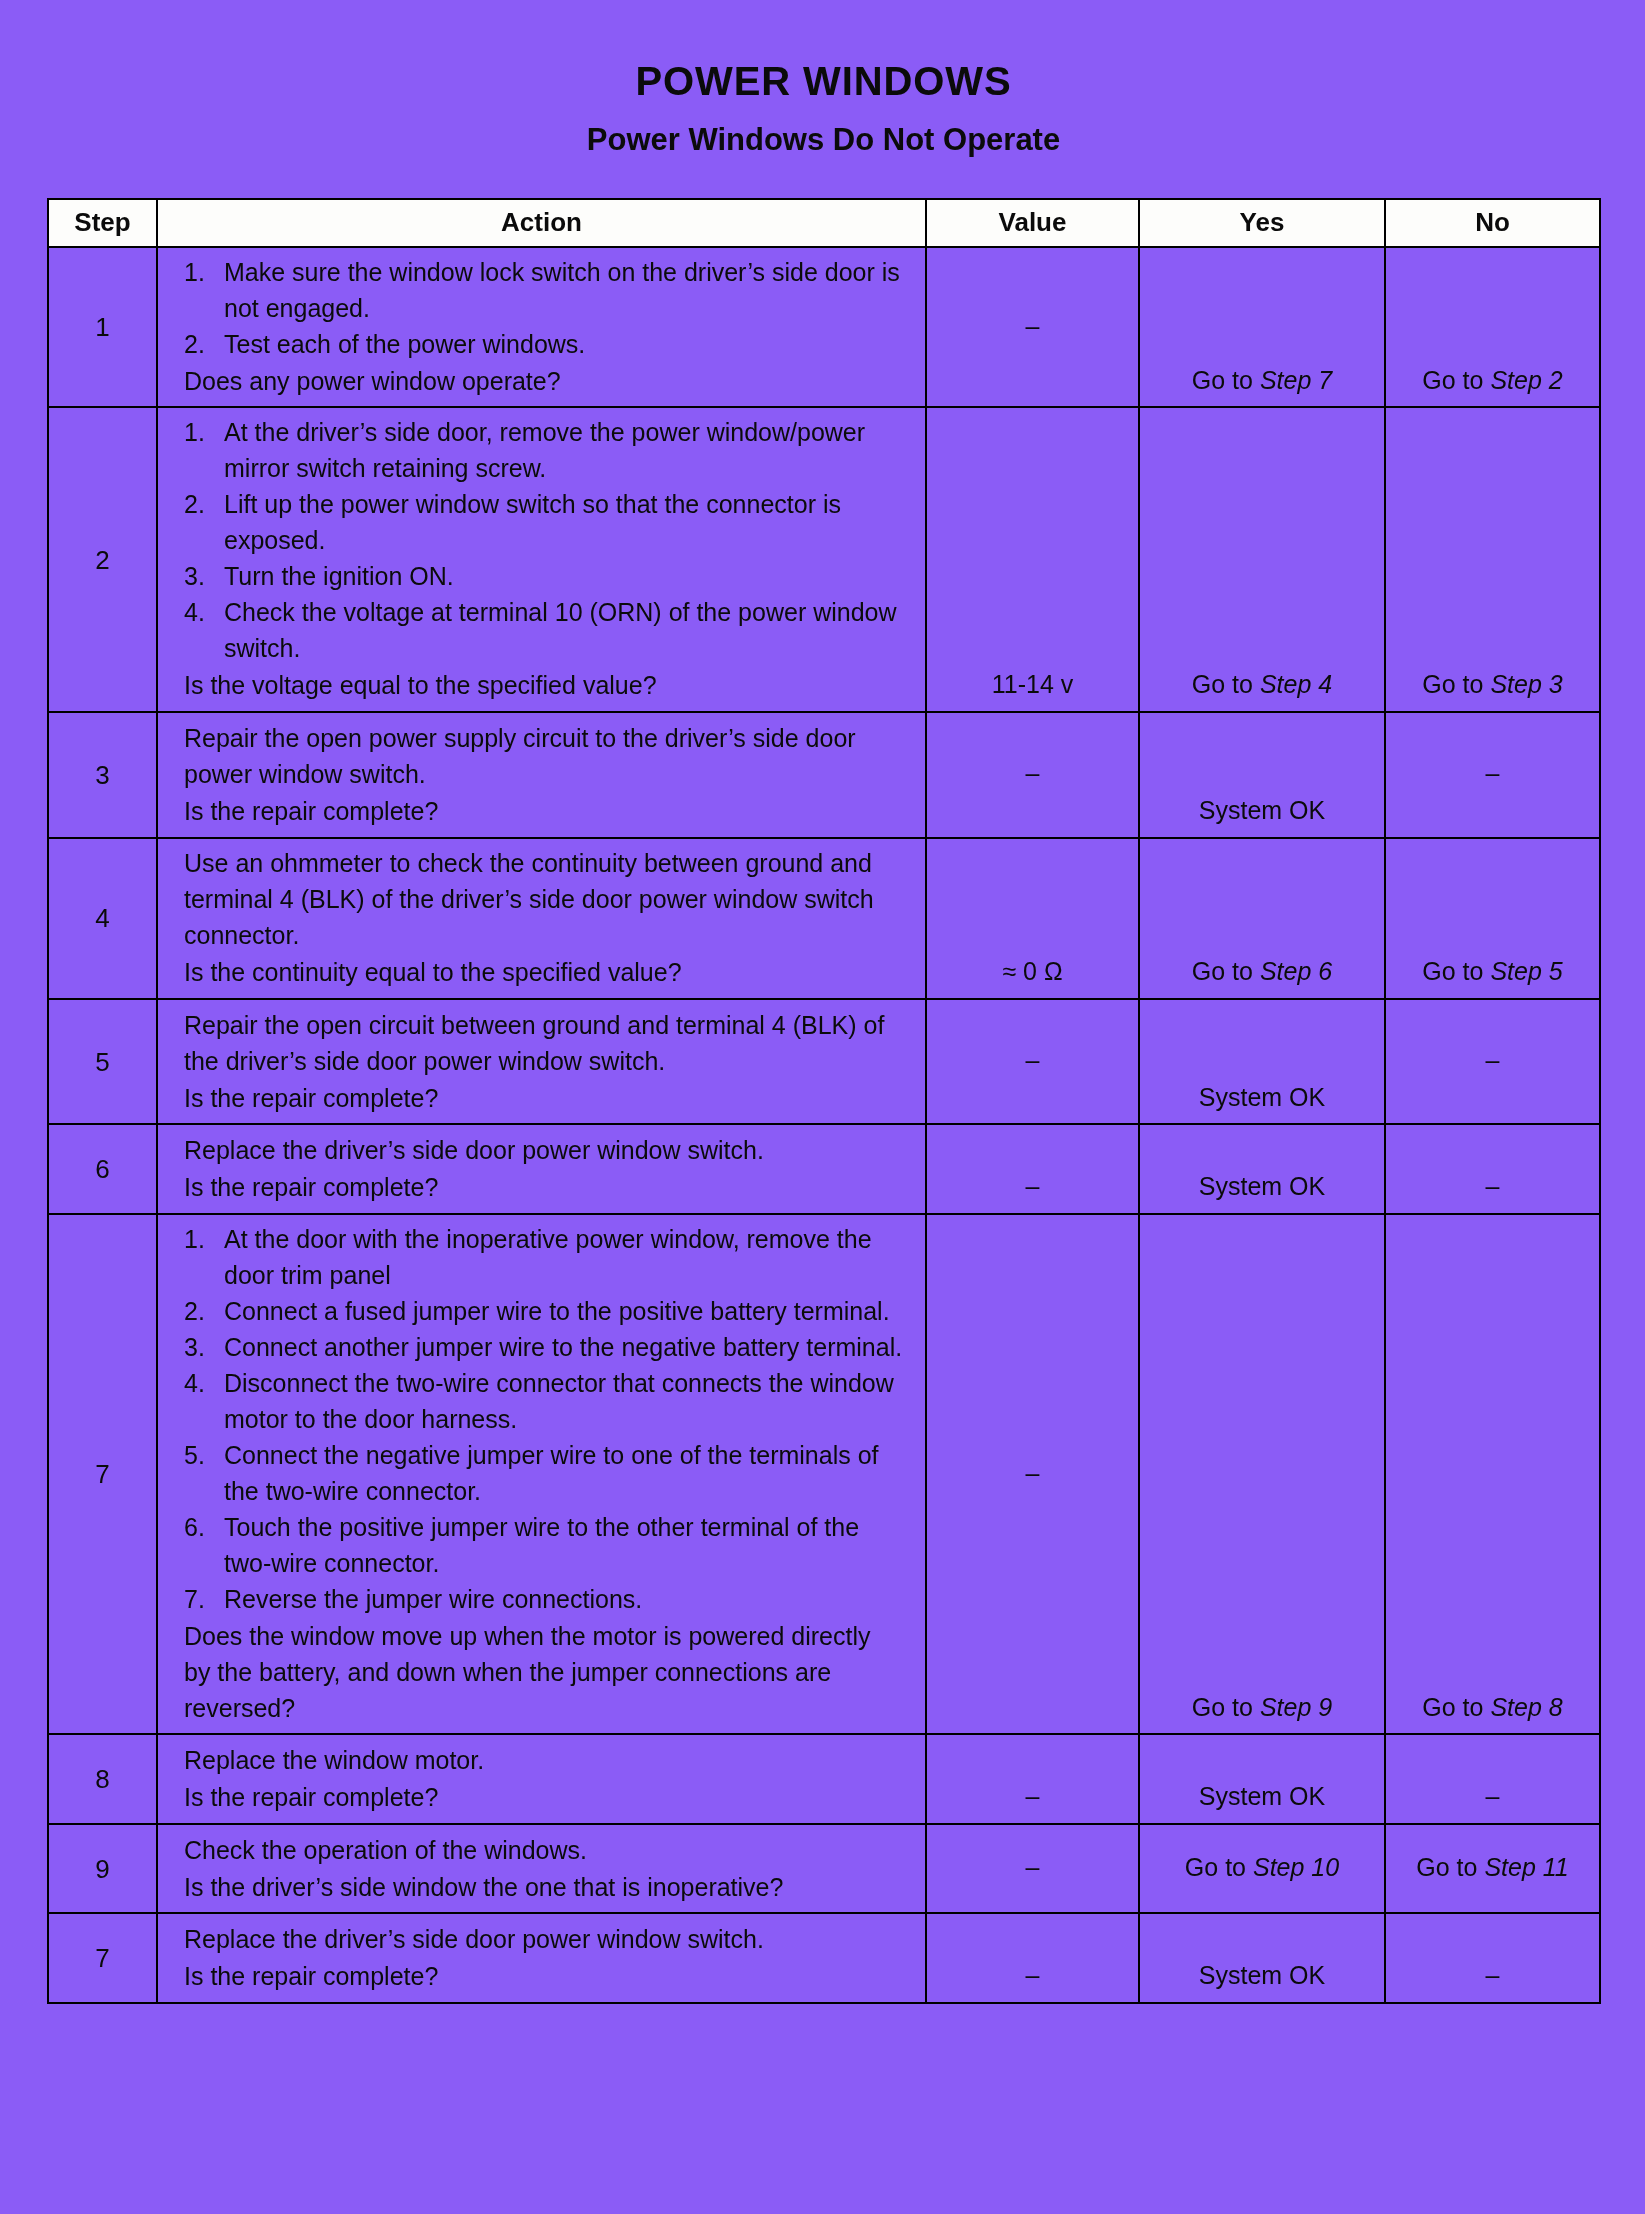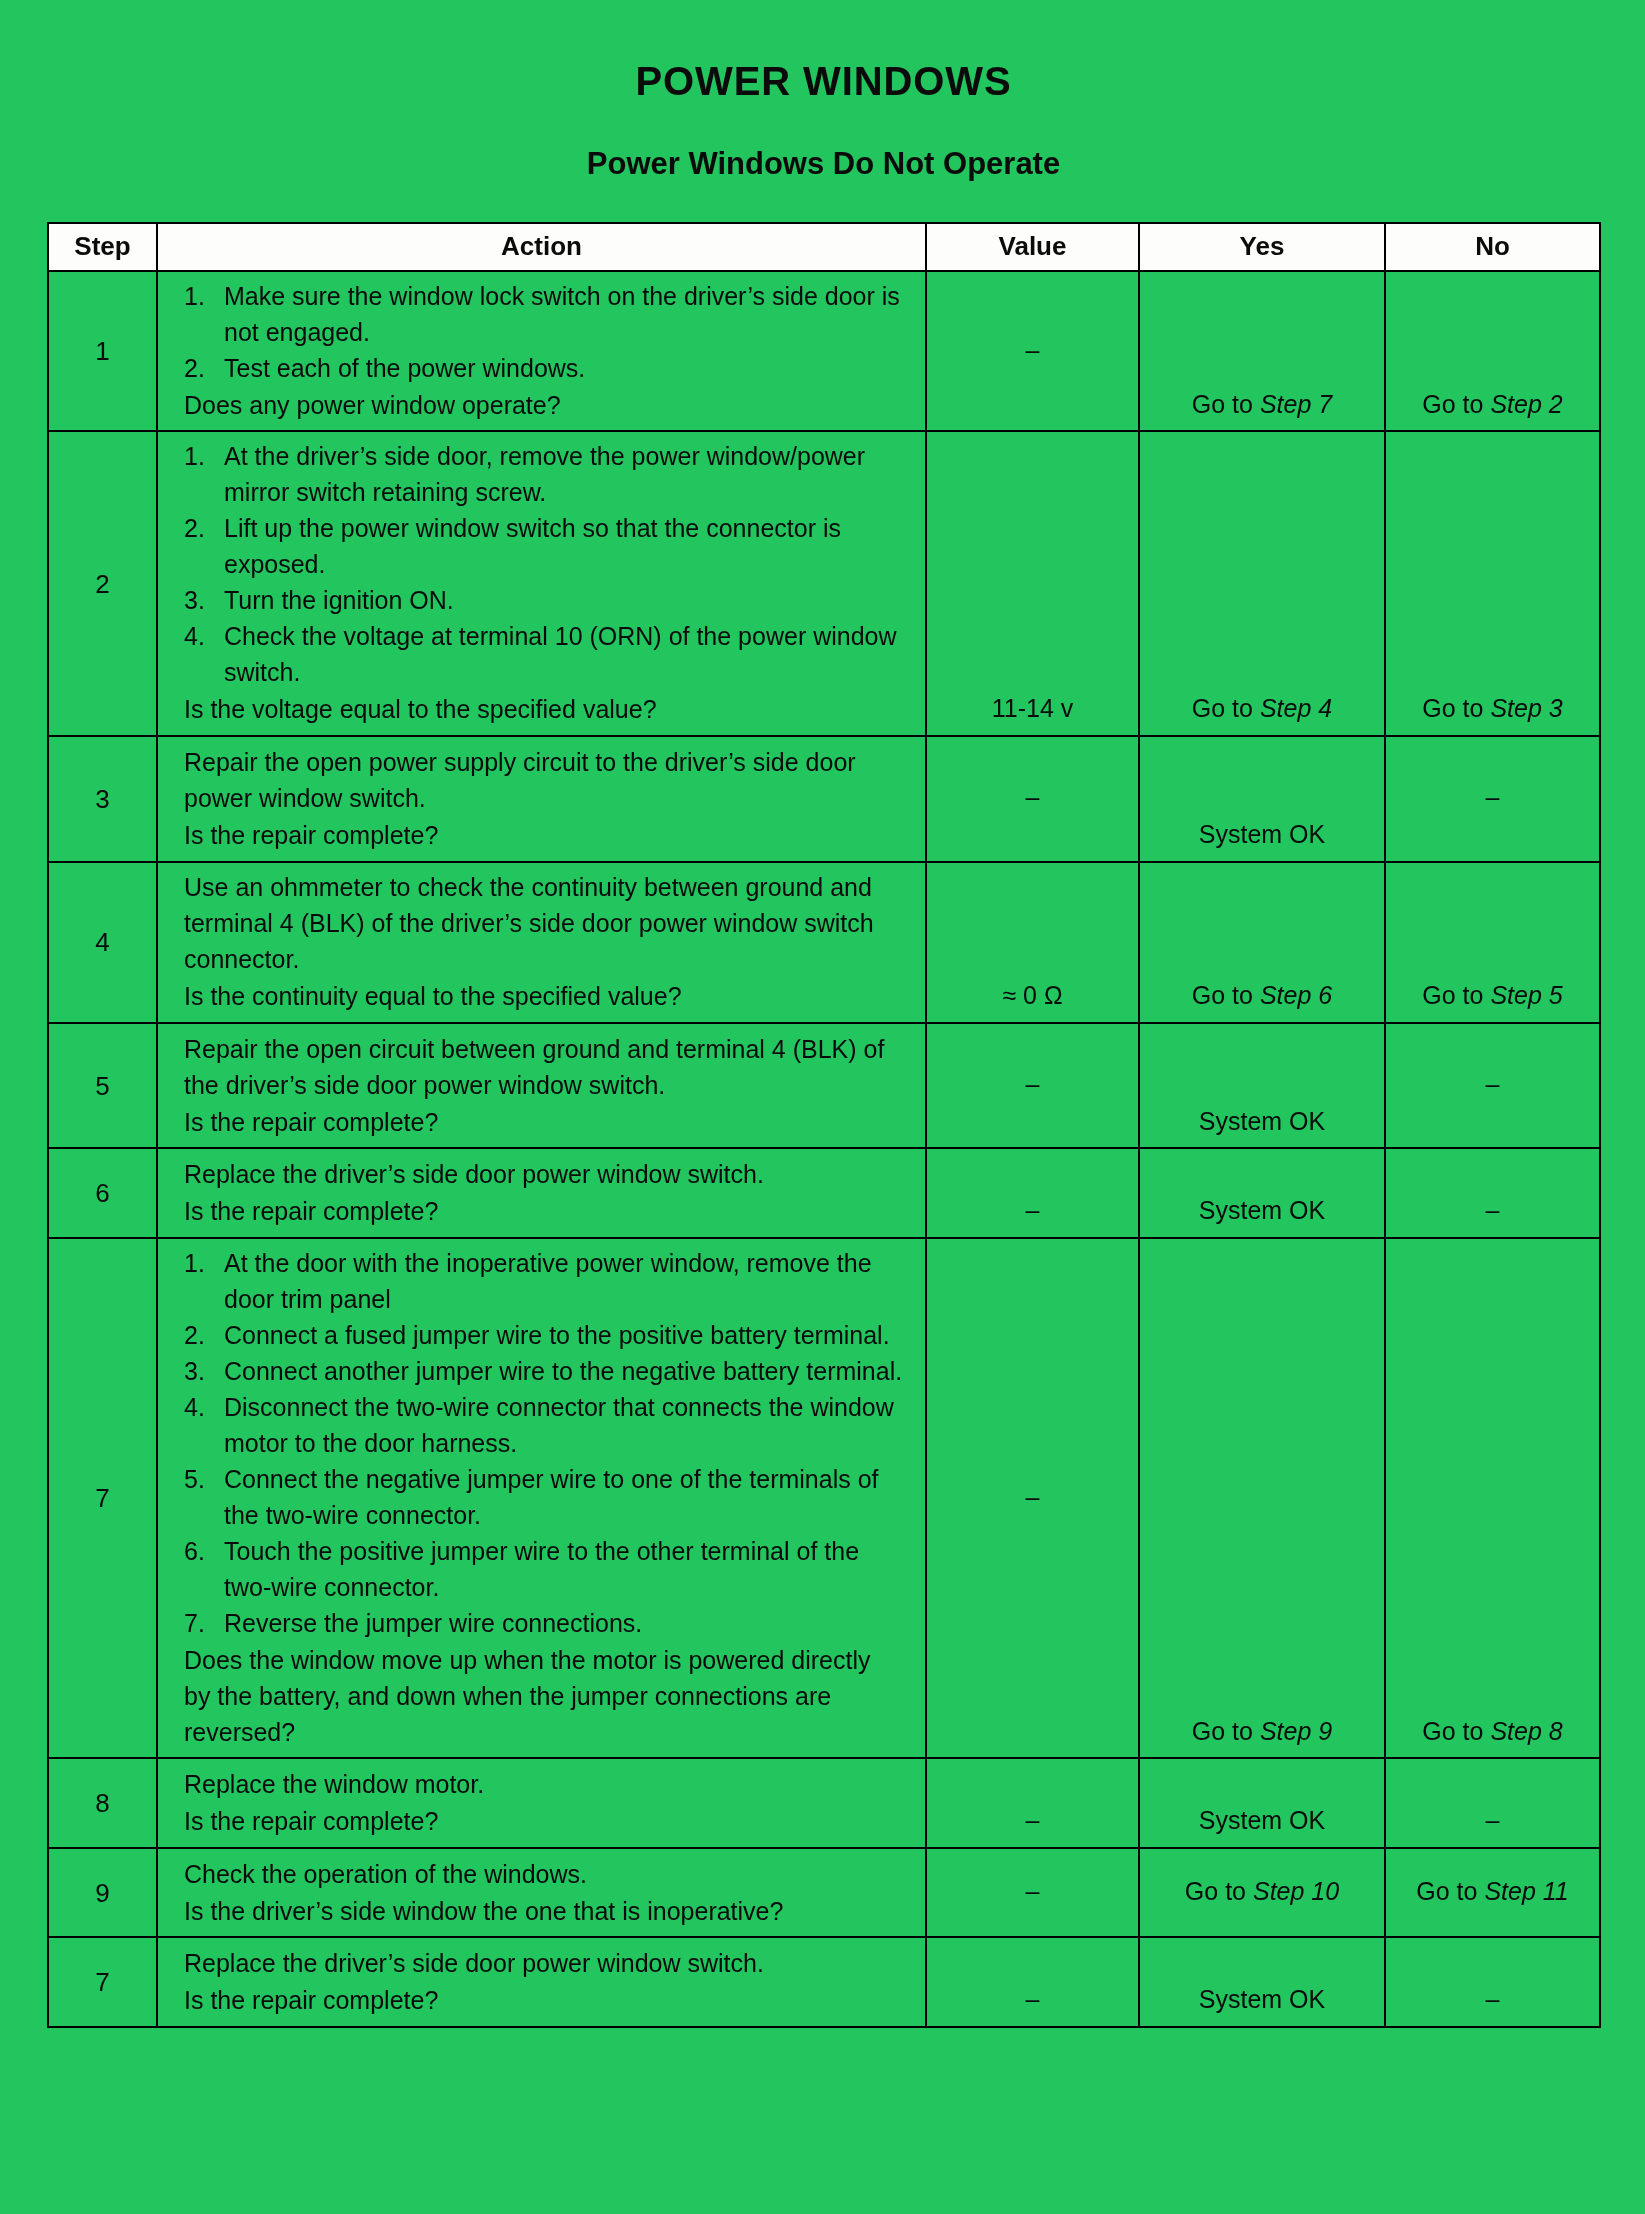--- a/index.html
+++ b/index.html
@@ -4,37 +4,37 @@
 <style>
   * { box-sizing: border-box; margin: 0; padding: 0; }
   html, body { background: #ffffff; }
   body {
     font-family: "Liberation Sans", "DejaVu Sans", sans-serif;
     color: #0b0b0b;
   }
   .page {
     width: 1646px;
     height: 2215px;
-    background: #22c55e;
+    background: #8b5cf6;
     padding: 43px 46px 26px 47px;
     position: relative;
     overflow: hidden;
   }
   .title {
     text-align: center;
     font-size: 40px;
     font-weight: bold;
     letter-spacing: 0.9px;
     margin-top: 15.5px;
   }
   .subtitle {
     text-align: center;
     font-size: 31px;
     font-weight: bold;
-    margin-top: 42px;
+    margin-top: 18px;
   }
   table.diag {
     border-collapse: collapse;
     table-layout: fixed;
     width: 1553px;
     margin-top: 40px;
     border-radius: 16px;
   }
   table.diag th, table.diag td {
     border: 2.6px solid #000;

